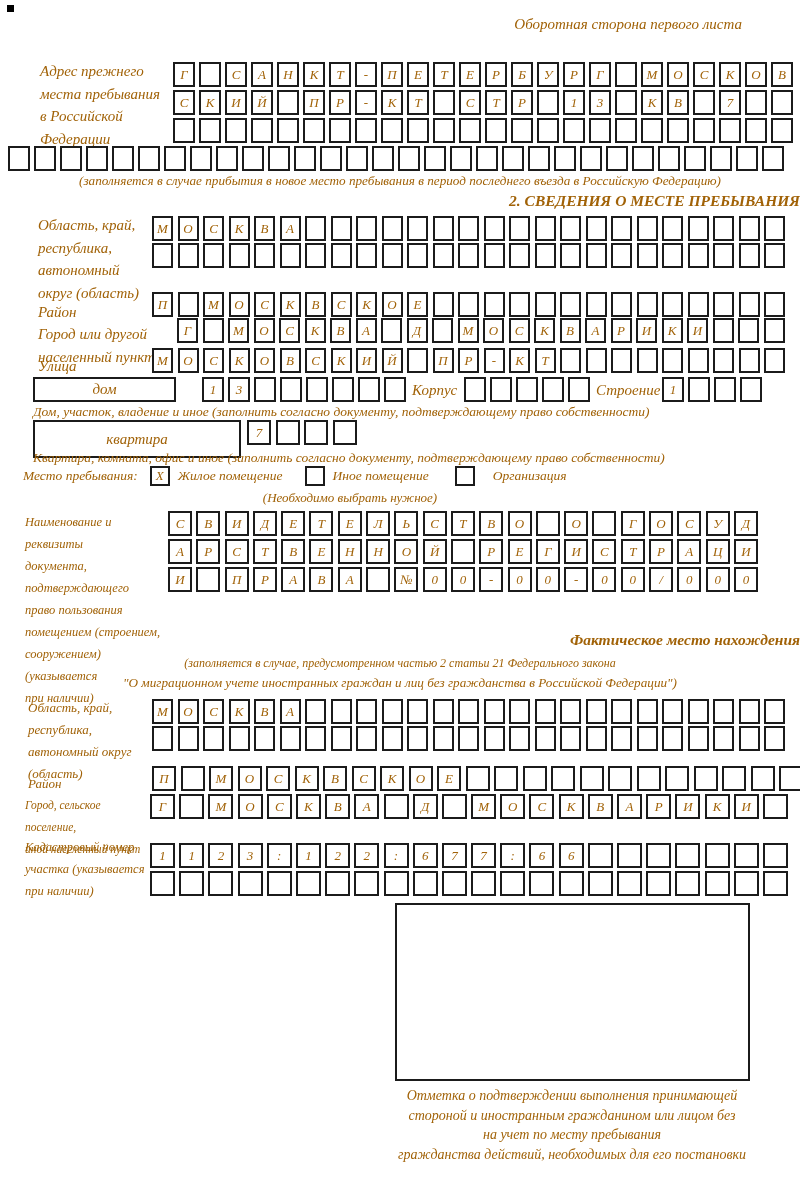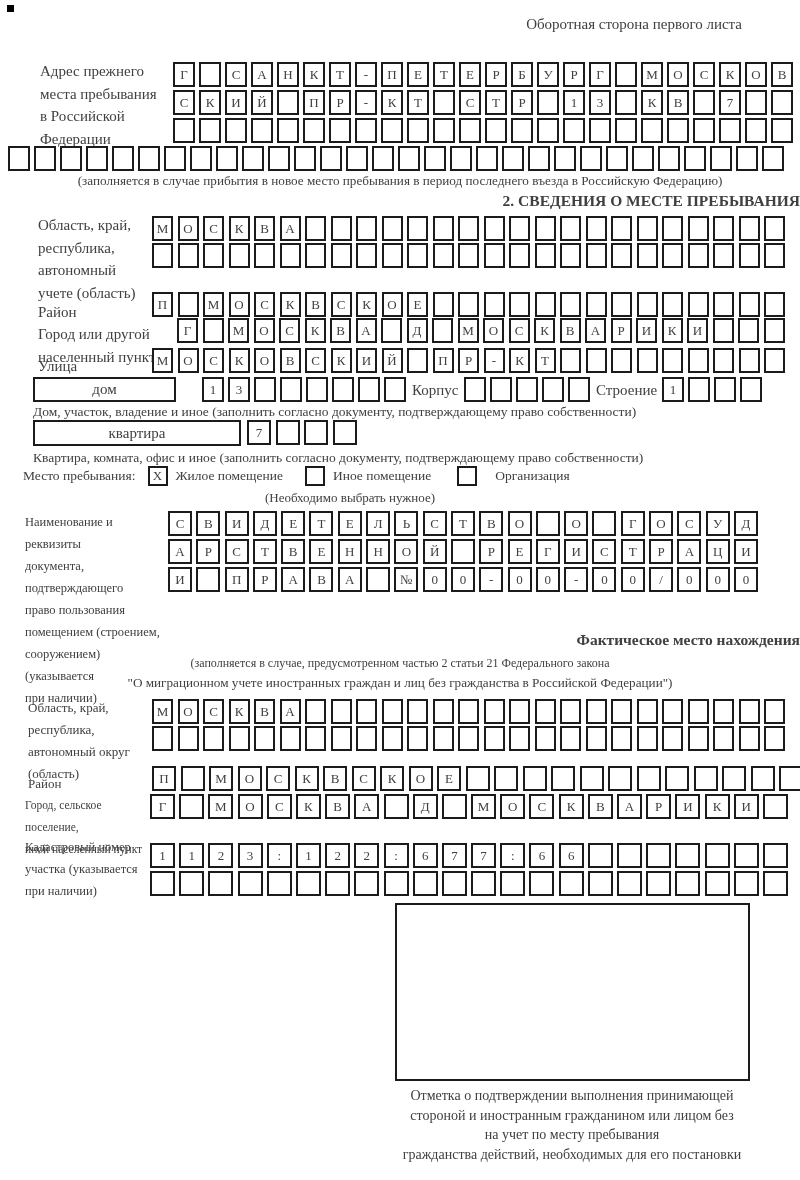--- a/index.html
+++ b/index.html
@@ -1,37 +1,37 @@
 <!DOCTYPE html>
 <html><head>
 <meta charset="utf-8">
 <style>
   html,body{margin:0;padding:0;background:#fff;}
   .page{position:relative;width:800px;height:1180px;background:#fff;overflow:hidden;
-        font-family:"Liberation Serif","DejaVu Serif",serif;color:#404040;}
+        font-family:"Liberation Serif","DejaVu Serif",serif;color:#a16207;font-style:italic;}
   .abs{position:absolute;}
   
   .grid{position:absolute;display:flex;}
   .grid .c{height:25px;box-sizing:border-box;border:2px solid #1b1b1b;background:#fff;
            display:flex;align-items:center;justify-content:center;
            font-size:13px;line-height:1;}
   .gA{gap:4px}   .gA .c{width:22px}
   .gB{gap:4.5px} .gB .c{width:21px}
   .gC{gap:4.3px} .gC .c{width:24px}
   .gD{gap:4.2px} .gD .c{width:25px}
   .gE{gap:4.5px} .gE .c{width:24px}
   
   .lbl{position:absolute;font-size:15px;line-height:22.5px;}
   .lbl-sm{position:absolute;font-size:12.5px;line-height:22px;}
   .cap{position:absolute;font-size:13.5px;}
   .capc{position:absolute;left:0;width:800px;text-align:center;font-size:13.5px;}
   .ttl{position:absolute;left:0;width:800px;text-align:right;font-weight:bold;font-size:15.5px;}
   
   .wbox{position:absolute;box-sizing:border-box;border:2px solid #1b1b1b;background:#fff;
-        display:flex;align-items:center;justify-content:center;font-size:15px;height:26px;}
+        display:flex;align-items:center;justify-content:center;font-size:15px;height:38px;}
   
   .cb{box-sizing:border-box;width:20px;height:20px;border:2px solid #1b1b1b;background:#fff;
       display:flex;align-items:center;justify-content:center;font-size:13px;}
   .mesto{position:absolute;display:flex;align-items:center;font-size:13.5px;}
   .stampbox{position:absolute;box-sizing:border-box;border:2px solid #1b1b1b;background:#fff;}
   .dot{position:absolute;width:7px;height:7px;background:#000;}
 </style>
 </head>
 <body>
 
@@ -158,21 +158,21 @@
       <div class="c"></div>
     </div>
   <div class="capc" style="top:173px;font-size:13.2px;">(заполняется в случае прибытия в новое место пребывания в период последнего въезда в Российскую Федерацию)</div>
 
   <div class="ttl" style="top:192px;">2. СВЕДЕНИЯ О МЕСТЕ ПРЕБЫВАНИЯ</div>
 
   <div class="lbl" style="left:38px;top:214px;width:120px;">
       <div>Область, край,</div>
       <div>республика,</div>
       <div>автономный</div>
-      <div>учете (область)</div>
+      <div>округ (область)</div>
     </div>
   <div class="grid gB" style="left:152px;top:216px;">
       <div class="c">М</div>
       <div class="c">О</div>
       <div class="c">С</div>
       <div class="c">К</div>
       <div class="c">В</div>
       <div class="c">А</div>
       <div class="c"></div>
       <div class="c"></div>

